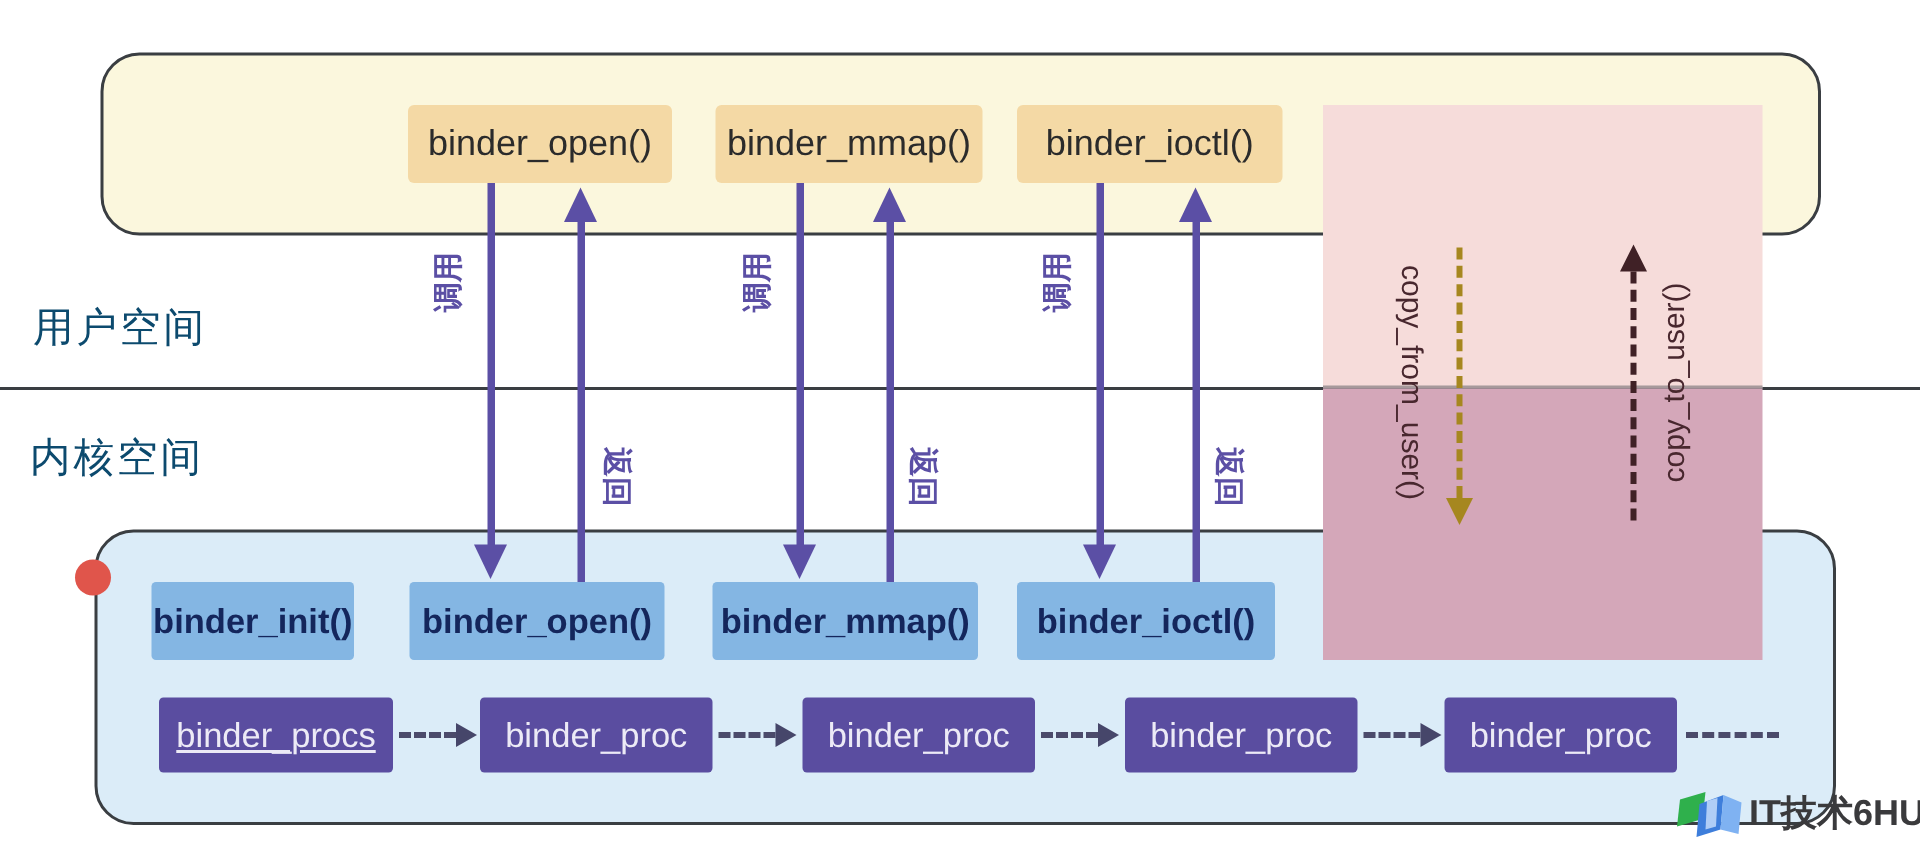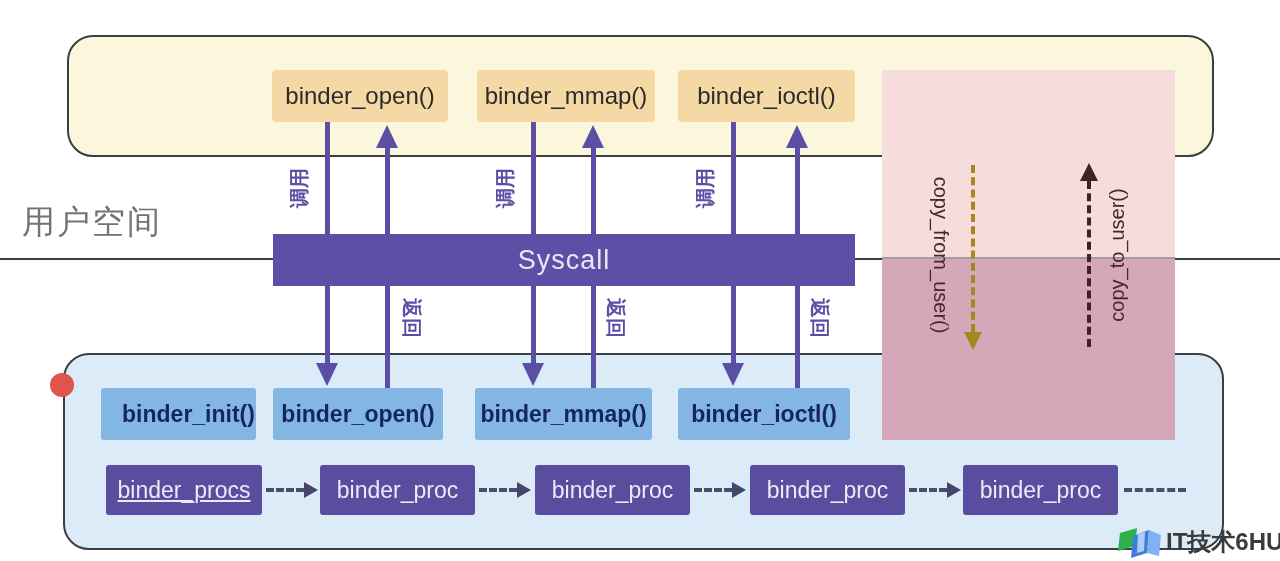--- a/index.html
+++ b/index.html
@@ -50,21 +50,21 @@
   .dash-gold{width:0;border-left:4px dashed #A6871F;z-index:7;}
   .dash-maroon{width:0;border-left:4px dashed #402126;z-index:7;}
   .gold-head{width:0;height:0;border-left:9px solid transparent;border-right:9px solid transparent;
     border-top:18px solid #A6871F;z-index:7;}
   .maroon-head{width:0;height:0;border-left:9px solid transparent;border-right:9px solid transparent;
     border-bottom:18px solid #402126;z-index:7;}
   .copytext{font-size:20px;color:#48272e;z-index:7;white-space:nowrap;}
   .shmem{font-size:26px;font-weight:bold;color:#3a2126;z-index:7;white-space:nowrap;letter-spacing:1px;}
 
   
-  .space-label{font-size:33px;color:#737373;letter-spacing:2px;z-index:2;white-space:nowrap;}
+  .space-label{font-size:27px;color:#0c4a6e;letter-spacing:2px;z-index:2;white-space:nowrap;}
 
   
   .conn{height:0;border-top:4px dashed #4B4B6B;z-index:6;}
   .conn-head{width:0;height:0;border-top:8px solid transparent;border-bottom:8px solid transparent;
     border-left:14px solid #46466A;z-index:6;}
 
   .red-dot{left:50px;top:373px;width:24px;height:24px;border-radius:50%;background:#E0554B;z-index:8;}
 
   .watermark{left:1118px;top:524px;height:36px;display:flex;align-items:center;gap:4px;z-index:9;}
   .wm-text{font-size:24px;font-weight:600;color:#3a3a3c;white-space:nowrap;}
@@ -73,20 +73,21 @@
 <body>
 
 <div class="canvas">
 
   <div class="abs divider"></div>
 
   <div class="abs user-container"></div>
   <div class="abs kernel-container"></div>
 
   <div class="abs space-label" style="left:22px;top:200px;">用户空间</div>
+  <div class="abs space-label" style="left:20px;top:287px;">内核空间</div>
 
   <div class="abs vline" style="left:325px;top:122px;height:242px;"></div>
   <div class="abs head-down" style="left:316px;top:363px;"></div>
   <div class="abs head-up" style="left:376px;top:125px;"></div>
   <div class="abs vline" style="left:385px;top:147px;height:241px;"></div>
 
   <div class="abs vline" style="left:531px;top:122px;height:242px;"></div>
   <div class="abs head-down" style="left:522px;top:363px;"></div>
   <div class="abs head-up" style="left:582px;top:125px;"></div>
   <div class="abs vline" style="left:591px;top:147px;height:241px;"></div>
@@ -96,41 +97,38 @@
   <div class="abs head-up" style="left:786px;top:125px;"></div>
   <div class="abs vline" style="left:795px;top:147px;height:241px;"></div>
 
   <div class="abs rlabel rot-90" style="left:299px;top:188px;">调用</div>
   <div class="abs rlabel rot-90" style="left:505px;top:188px;">调用</div>
   <div class="abs rlabel rot-90" style="left:705px;top:188px;">调用</div>
   <div class="abs rlabel rot90" style="left:411px;top:318px;">返回</div>
   <div class="abs rlabel rot90" style="left:615px;top:318px;">返回</div>
   <div class="abs rlabel rot90" style="left:819px;top:318px;">返回</div>
 
-  <div class="abs flexc syscall">
-    <span>Syscall</span>
-  </div>
 
   <div class="abs pink">
     <div class="pink-top"></div>
     <div class="pink-bottom"></div>
     <div class="pink-line"></div>
   </div>
   <div class="abs dash-gold" style="left:971px;top:165px;height:167px;"></div>
   <div class="abs gold-head" style="left:964px;top:332px;"></div>
   <div class="abs copytext rot90" style="left:940px;top:255px;">copy_from_user()</div>
   <div class="abs maroon-head" style="left:1080px;top:163px;"></div>
   <div class="abs dash-maroon" style="left:1087px;top:181px;height:166px;"></div>
   <div class="abs copytext rot-90" style="left:1117px;top:255px;">copy_to_user()</div>
 
   <div class="abs flexc obox" style="left:272px;width:176px;">binder_open()</div>
   <div class="abs flexc obox" style="left:477px;width:178px;">binder_mmap()</div>
   <div class="abs flexc obox" style="left:678px;width:177px;">binder_ioctl()</div>
 
-  <div class="abs flexc bbox" style="left:101px;width:135px;padding-left:20px;">binder_init()</div>
+  <div class="abs flexc bbox" style="left:101px;width:135px;">binder_init()</div>
   <div class="abs flexc bbox" style="left:273px;width:170px;">binder_open()</div>
   <div class="abs flexc bbox" style="left:475px;width:177px;">binder_mmap()</div>
   <div class="abs flexc bbox" style="left:678px;width:172px;">binder_ioctl()</div>
 
   <div class="abs flexc pbox" style="left:106px;width:156px;text-decoration:underline;">binder_procs</div>
   <div class="abs flexc pbox" style="left:320px;width:155px;">binder_proc</div>
   <div class="abs flexc pbox" style="left:535px;width:155px;">binder_proc</div>
   <div class="abs flexc pbox" style="left:750px;width:155px;">binder_proc</div>
   <div class="abs flexc pbox" style="left:963px;width:155px;">binder_proc</div>
 

